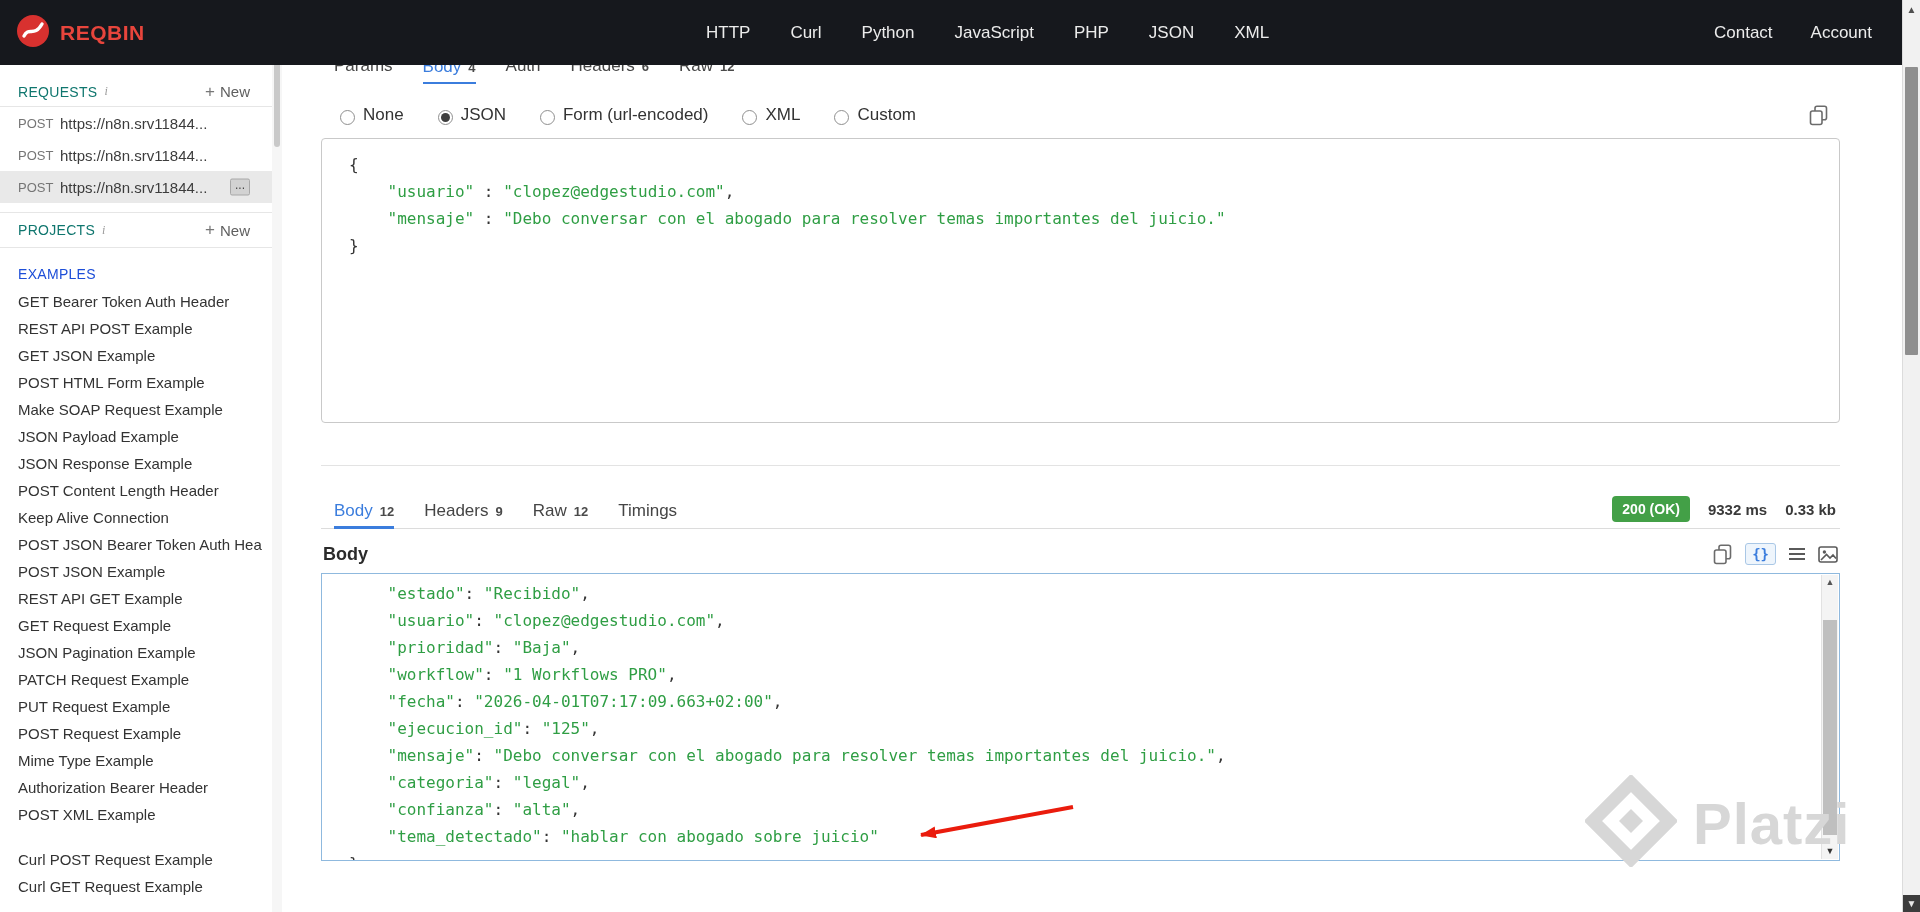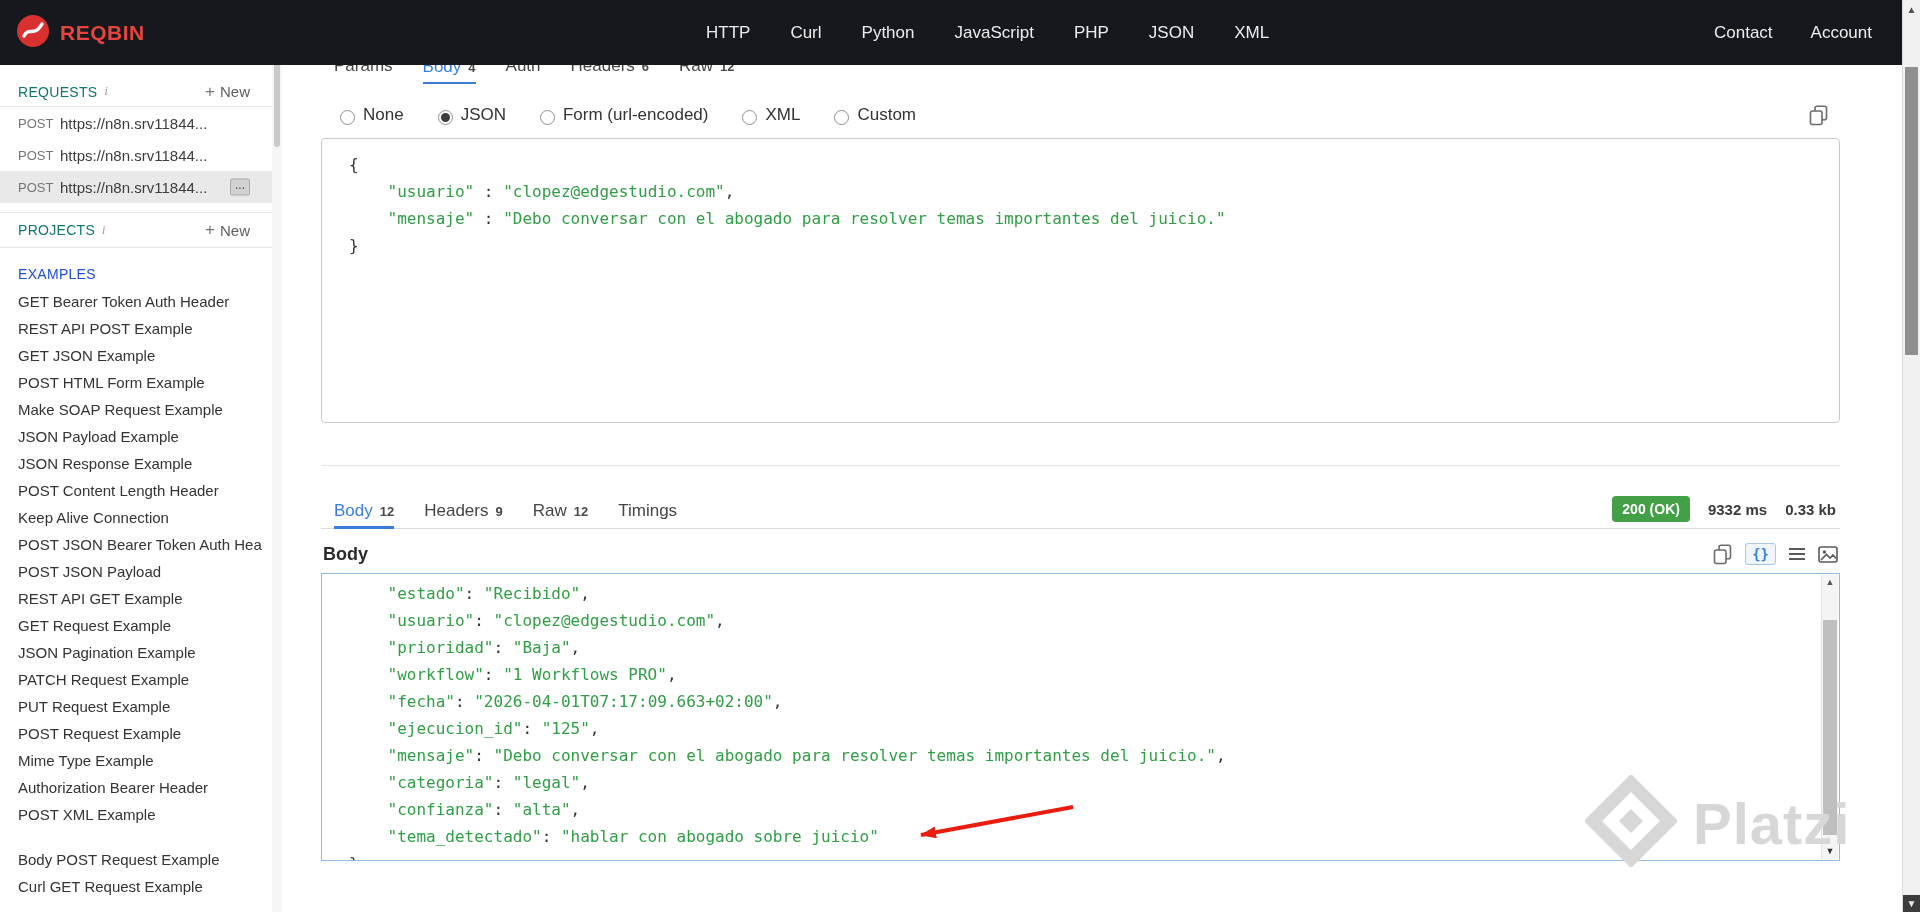--- a/index.html
+++ b/index.html
@@ -169,31 +169,31 @@
       <div class="ex-item" data-interactable="true">GET Bearer Token Auth Header</div>
       <div class="ex-item" data-interactable="true">REST API POST Example</div>
       <div class="ex-item" data-interactable="true">GET JSON Example</div>
       <div class="ex-item" data-interactable="true">POST HTML Form Example</div>
       <div class="ex-item" data-interactable="true">Make SOAP Request Example</div>
       <div class="ex-item" data-interactable="true">JSON Payload Example</div>
       <div class="ex-item" data-interactable="true">JSON Response Example</div>
       <div class="ex-item" data-interactable="true">POST Content Length Header</div>
       <div class="ex-item" data-interactable="true">Keep Alive Connection</div>
       <div class="ex-item" data-interactable="true">POST JSON Bearer Token Auth Hea</div>
-      <div class="ex-item" data-interactable="true">POST JSON Payload</div>
+      <div class="ex-item" data-interactable="true">POST JSON Example</div>
       <div class="ex-item" data-interactable="true">REST API GET Example</div>
       <div class="ex-item" data-interactable="true">GET Request Example</div>
       <div class="ex-item" data-interactable="true">JSON Pagination Example</div>
       <div class="ex-item" data-interactable="true">PATCH Request Example</div>
       <div class="ex-item" data-interactable="true">PUT Request Example</div>
       <div class="ex-item" data-interactable="true">POST Request Example</div>
       <div class="ex-item" data-interactable="true">Mime Type Example</div>
       <div class="ex-item" data-interactable="true">Authorization Bearer Header</div>
       <div class="ex-item" data-interactable="true">POST XML Example</div>
-      <div class="ex-item group-start" data-interactable="true">Body POST Request Example</div>
+      <div class="ex-item group-start" data-interactable="true">Curl POST Request Example</div>
       <div class="ex-item" data-interactable="true">Curl GET Request Example</div>
     </div>
 </div>
 <div class="side-scroll" data-interactable="true">
   <div class="side-thumb" data-interactable="true"></div>
 </div>
 
 <div class="main" data-interactable="false">
 
   <div class="tabs req-tabs" data-interactable="false">

